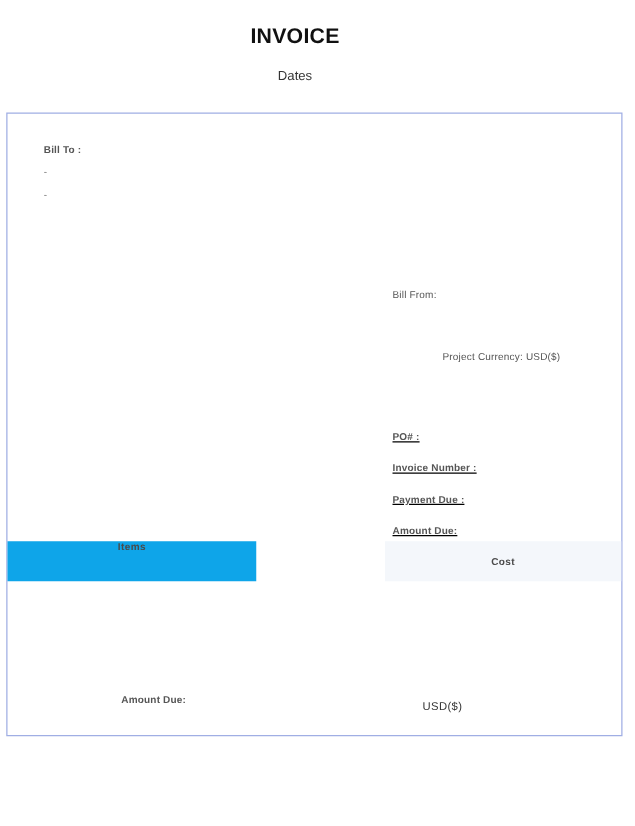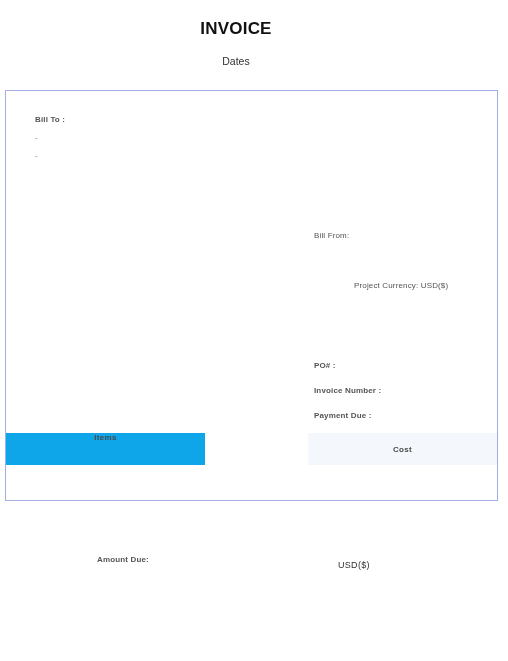--- a/index.html
+++ b/index.html
@@ -39,21 +39,21 @@
     font-weight: normal;
     color: #333333;
   }
 
   
   .invoice-card {
     position: absolute;
     left: 5px;
     top: 90px;
     width: 493px;
-    height: 411px;
+    height: 499px;
     box-sizing: border-box;
     border: 1px solid #a0aee4;
     background: #ffffff;
   }
 
   
   .bill-to-block {
     position: absolute;
     left: 29px;
     top: 24px;
@@ -89,24 +89,25 @@
     top: 190px;
     font-size: 8px;
     font-weight: normal;
     color: #555555;
     letter-spacing: 0.15px;
     margin-left: 40px;
   }
   .meta-list {
     position: absolute;
     left: 308px;
-    top: 270px;
+    top: 254px;
     margin: 0;
     padding: 0;
     list-style: none;
+    text-decoration: underline;
   }
   .meta-row {
     font-size: 8px;
     font-weight: bold;
     color: #555555;
     letter-spacing: 0.15px;
     height: 25px;
     line-height: 10px;
   }
 

